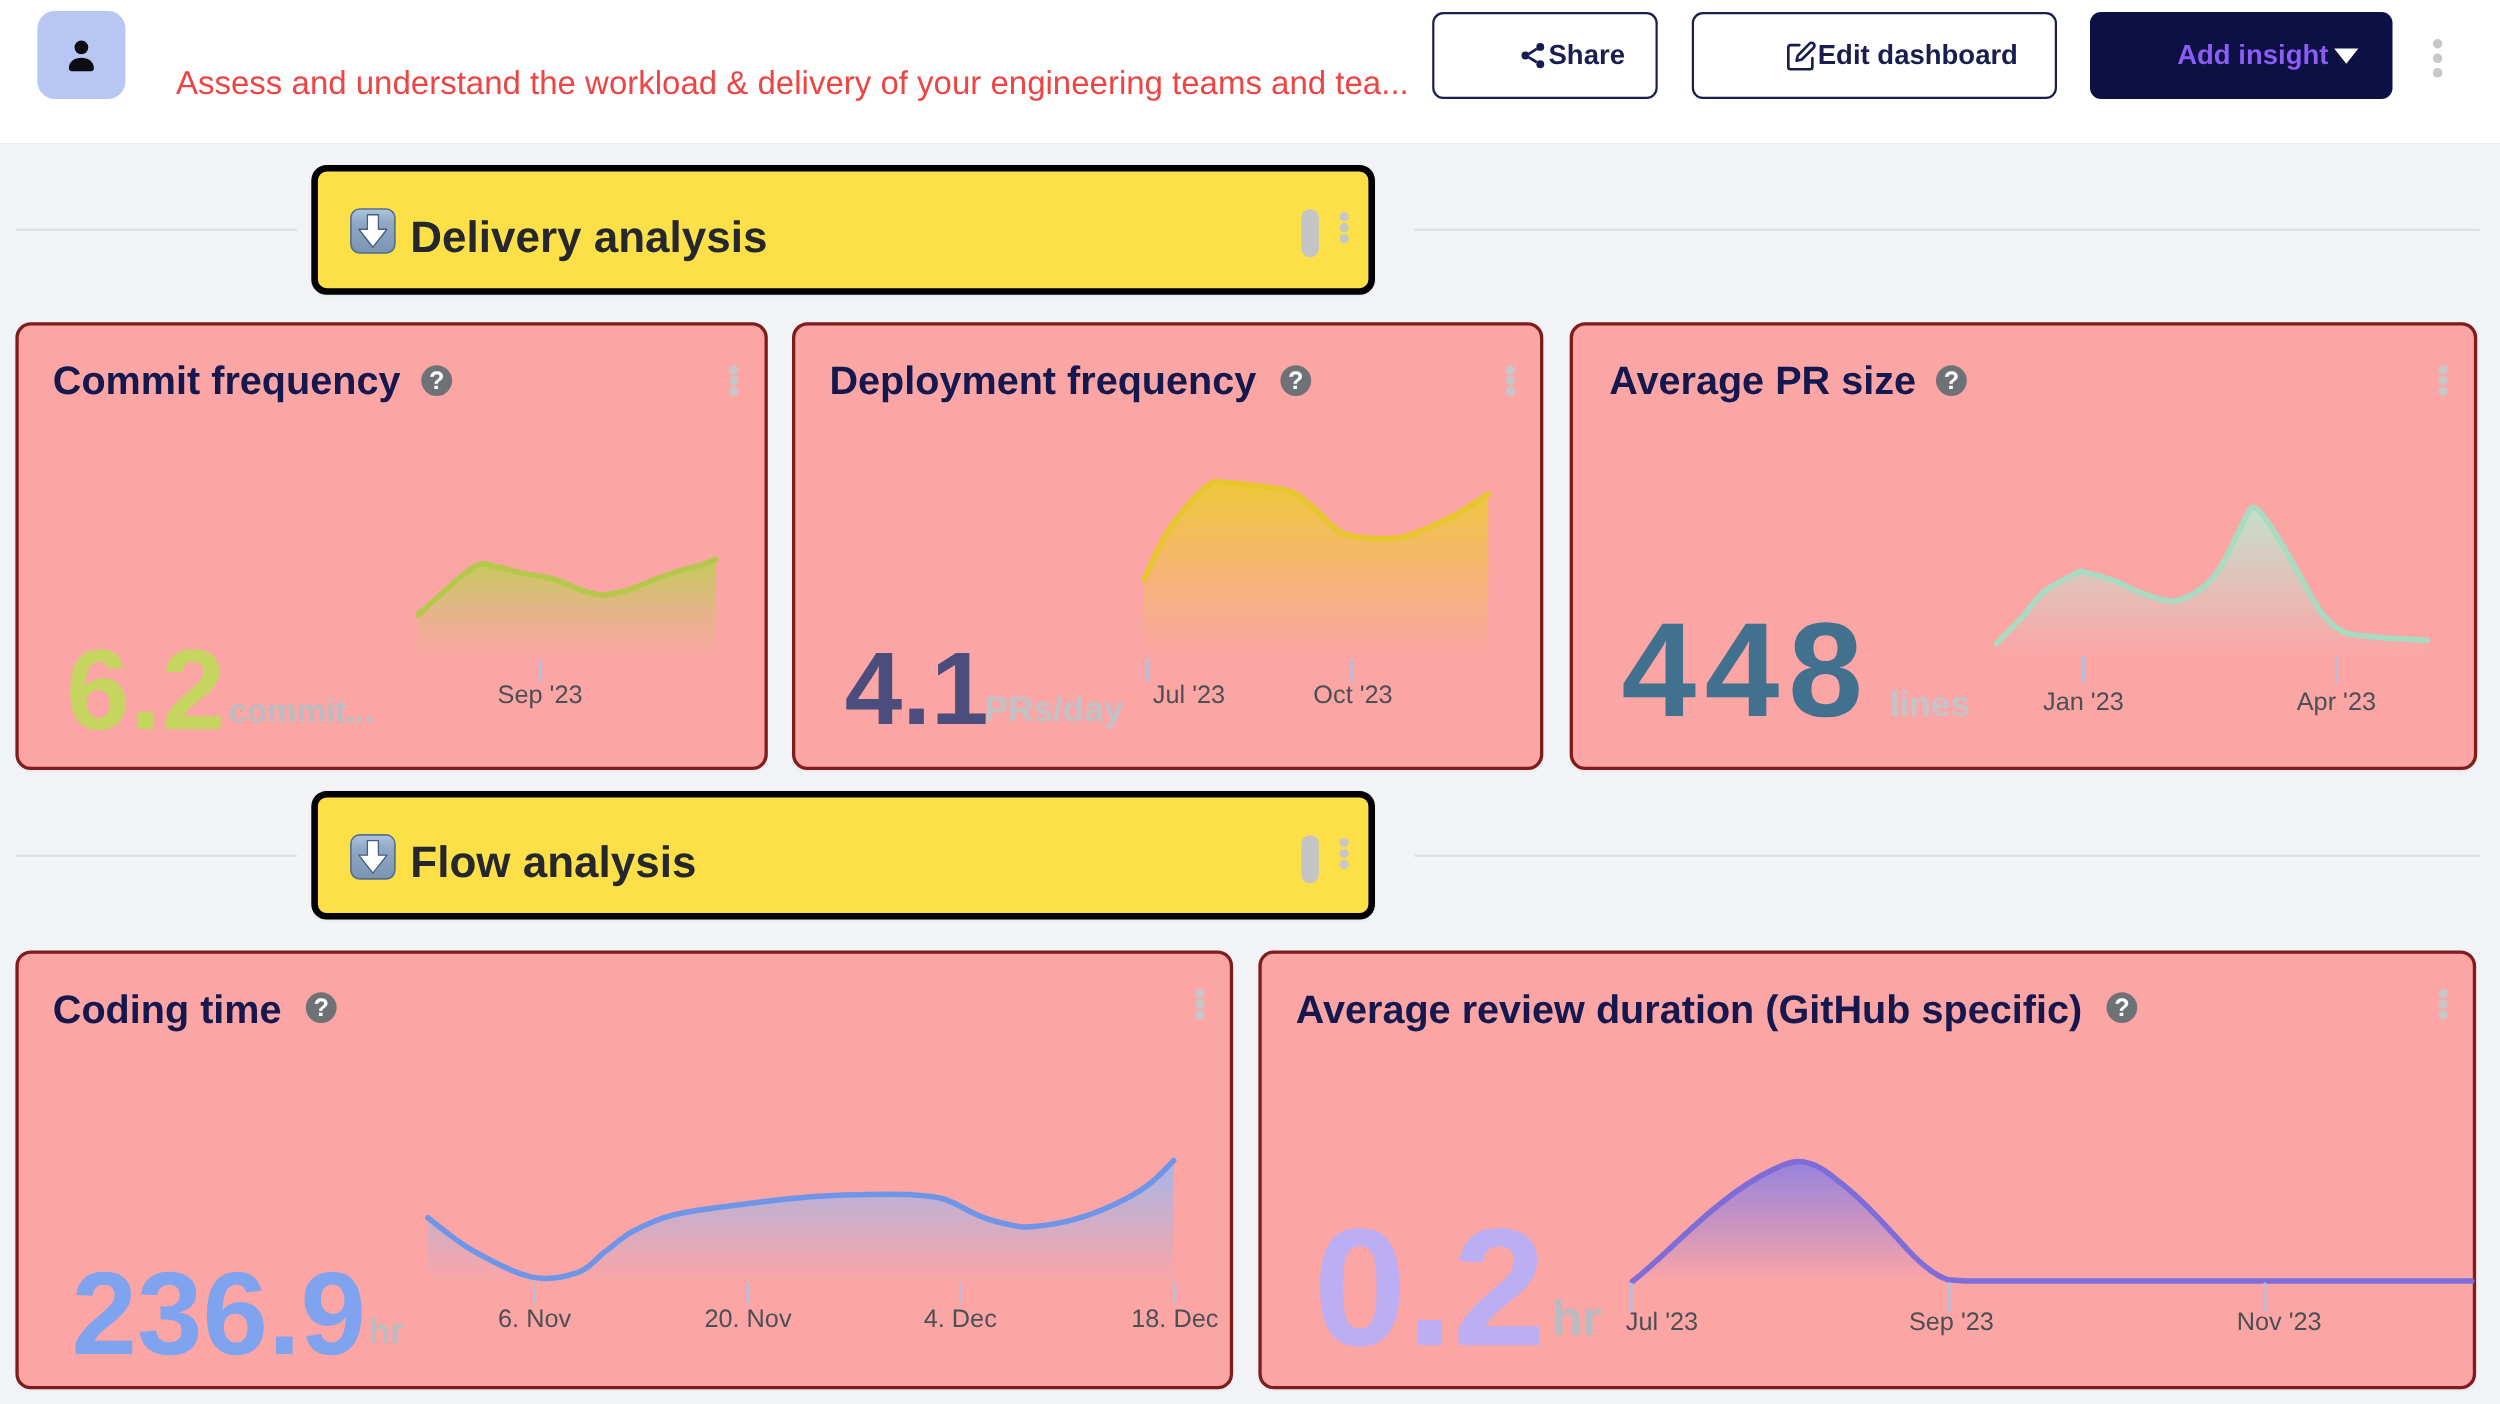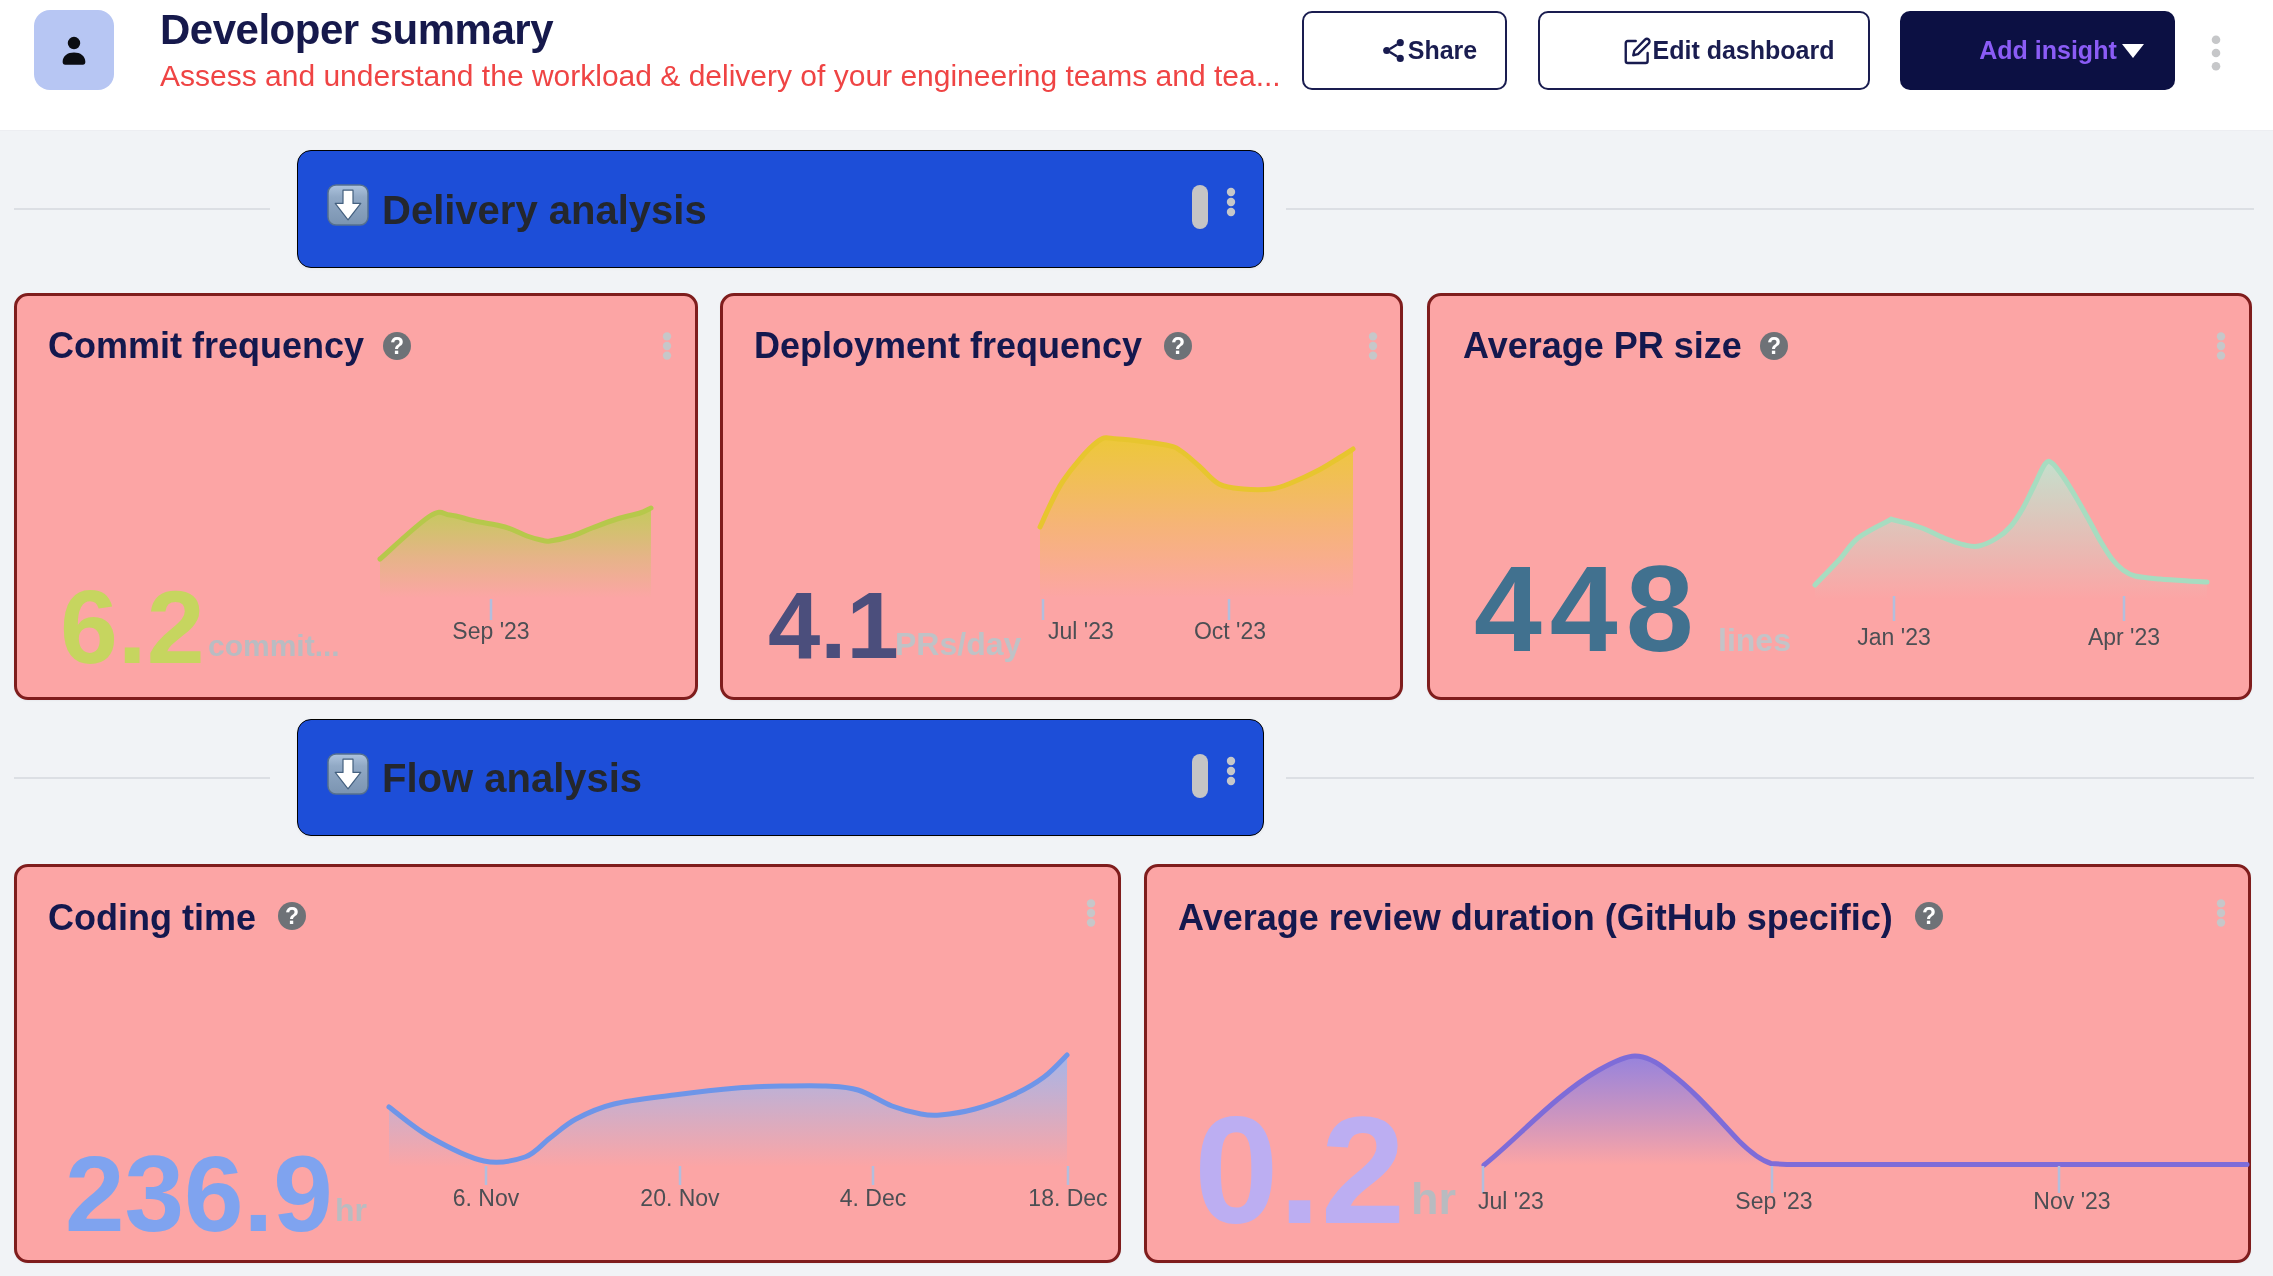--- a/index.html
+++ b/index.html
@@ -6,35 +6,34 @@
 .abs { position:absolute; }
 #header { position:absolute; left:0; top:0; width:2273px; height:131px; background:#ffffff; border-bottom:1px solid #edeef2; }
 #avatar { position:absolute; left:34px; top:10px; width:80px; height:80px; border-radius:16px; background:#b7c6f3; display:flex; align-items:center; justify-content:center; }
 #htitle { position:absolute; left:160px; top:6px; font-size:42px; font-weight:700; color:#16194c; letter-spacing:-0.5px; }
 #hsub { position:absolute; left:160px; top:59px; font-size:30px; color:#ef4444; }
 .btn { position:absolute; top:11px; height:79px; border:2.5px solid #1a1d50; border-radius:10px; background:#fff; color:#1a1d50; font-size:25px; font-weight:700; display:flex; align-items:center; justify-content:center; gap:1px;padding-left:48px; }
 #btn-share { left:1302px; width:205px; }
 #btn-edit { left:1538px; width:332px;align-items:center; }
 #btn-add { left:1900px; width:275px; background:#0c1043; border:none; color:#8b5cf6; }
 .caret { width:0; height:0; border-left:11px solid transparent; border-right:11px solid transparent; border-top:14px solid #fff; margin-left:4px; }
-.scard { position:absolute; left:297px; width:967px; background:#1d4ed8; border-radius:14px; border:1px solid #000000; box-shadow:0 1px 3px rgba(16,24,40,.05); }
+.scard { position:absolute; left:283px; width:967px; background:#fde047; border-radius:14px; border:6px solid #000000; box-shadow:0 1px 3px rgba(16,24,40,.05); }
 .pill { position:absolute; left:894px; width:16px; height:44px; border-radius:8px; background:#c5c5c5; }
 .hline { position:absolute; height:2px; background:#dcdfe4; }
 .card { position:absolute; background:#fca5a5; border:3px solid #7f1d1d; border-radius:14px; box-shadow:0 1px 2px rgba(16,24,40,.04); }
 svg text { font-family:"Liberation Sans", sans-serif; }
 </style></head>
 <body>
 <div id="header">
   <div id="avatar">
       <svg width="44" height="44" viewBox="0 0 24 24" fill="#0b0d12">
         <circle cx="12" cy="8.2" r="3.4"></circle>
         <path d="M5.8 18.6 c0 -3.4 2.8 -5.2 6.2 -5.2 s6.2 1.8 6.2 5.2 a1.4 1.4 0 0 1 -1.4 1.4 h -9.6 a1.4 1.4 0 0 1 -1.4 -1.4 z"></path>
       </svg>
     </div>
-  <div id="htitle">Developer summary</div>
   <div id="hsub">Assess and understand the workload &amp; delivery of your engineering teams and tea...</div>
   <div class="btn" id="btn-share">
       <svg width="27" height="27" viewBox="0 0 24 24" fill="none">
         <circle cx="18" cy="5" r="3.2" fill="#181b4f"></circle>
         <circle cx="6" cy="12" r="3.2" fill="#181b4f"></circle>
         <circle cx="18" cy="19" r="3.2" fill="#181b4f"></circle>
         <path d="M8.8 10.6 15.2 6.6 M8.8 13.4 15.2 17.4" stroke="#181b4f" stroke-width="2.2"></path>
       </svg>
       <span>Share</span>
     </div>

